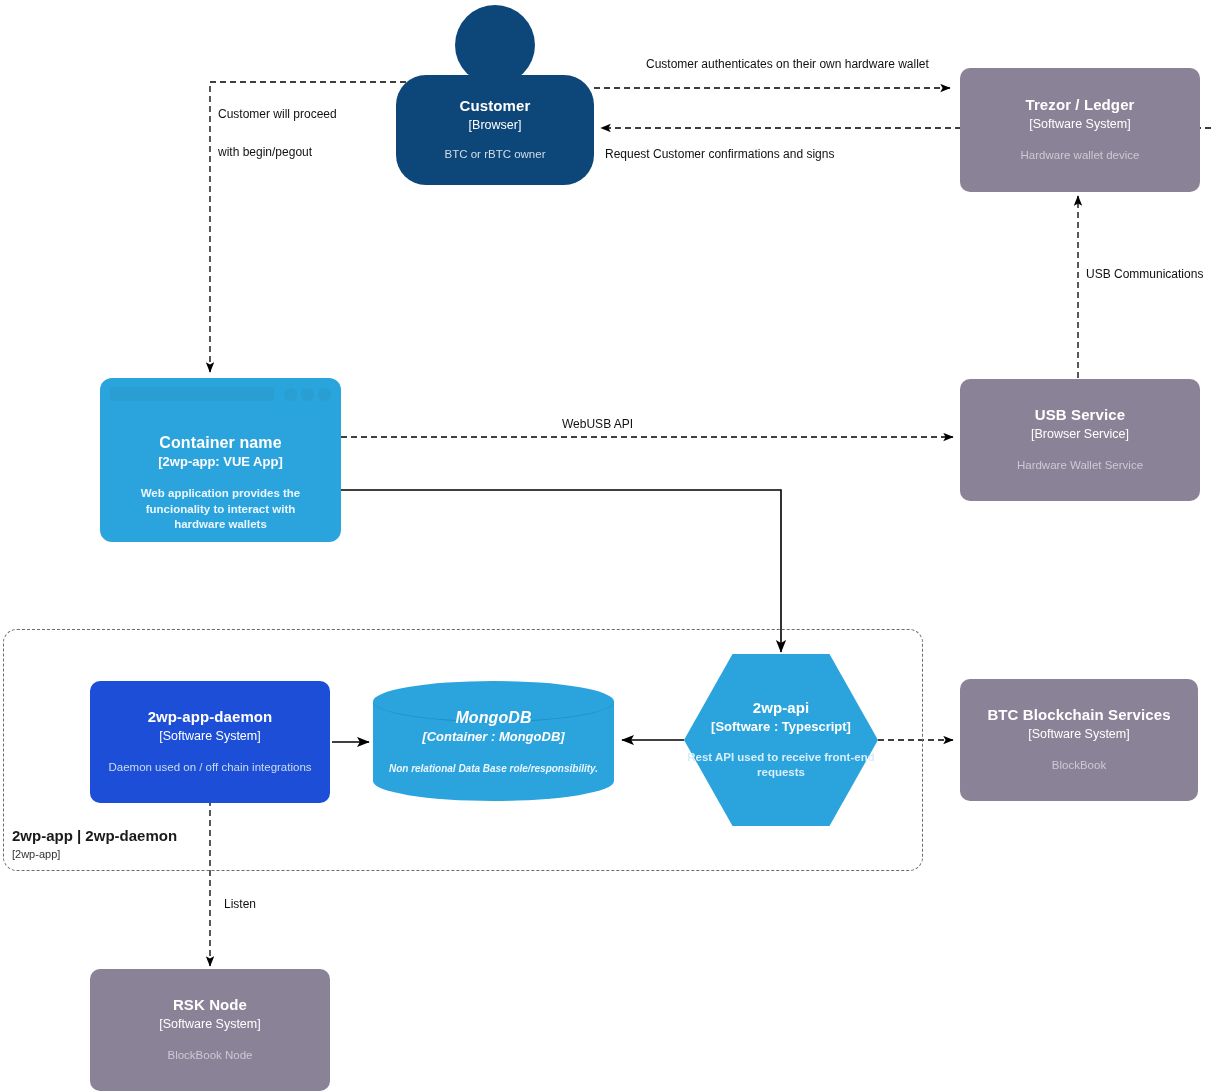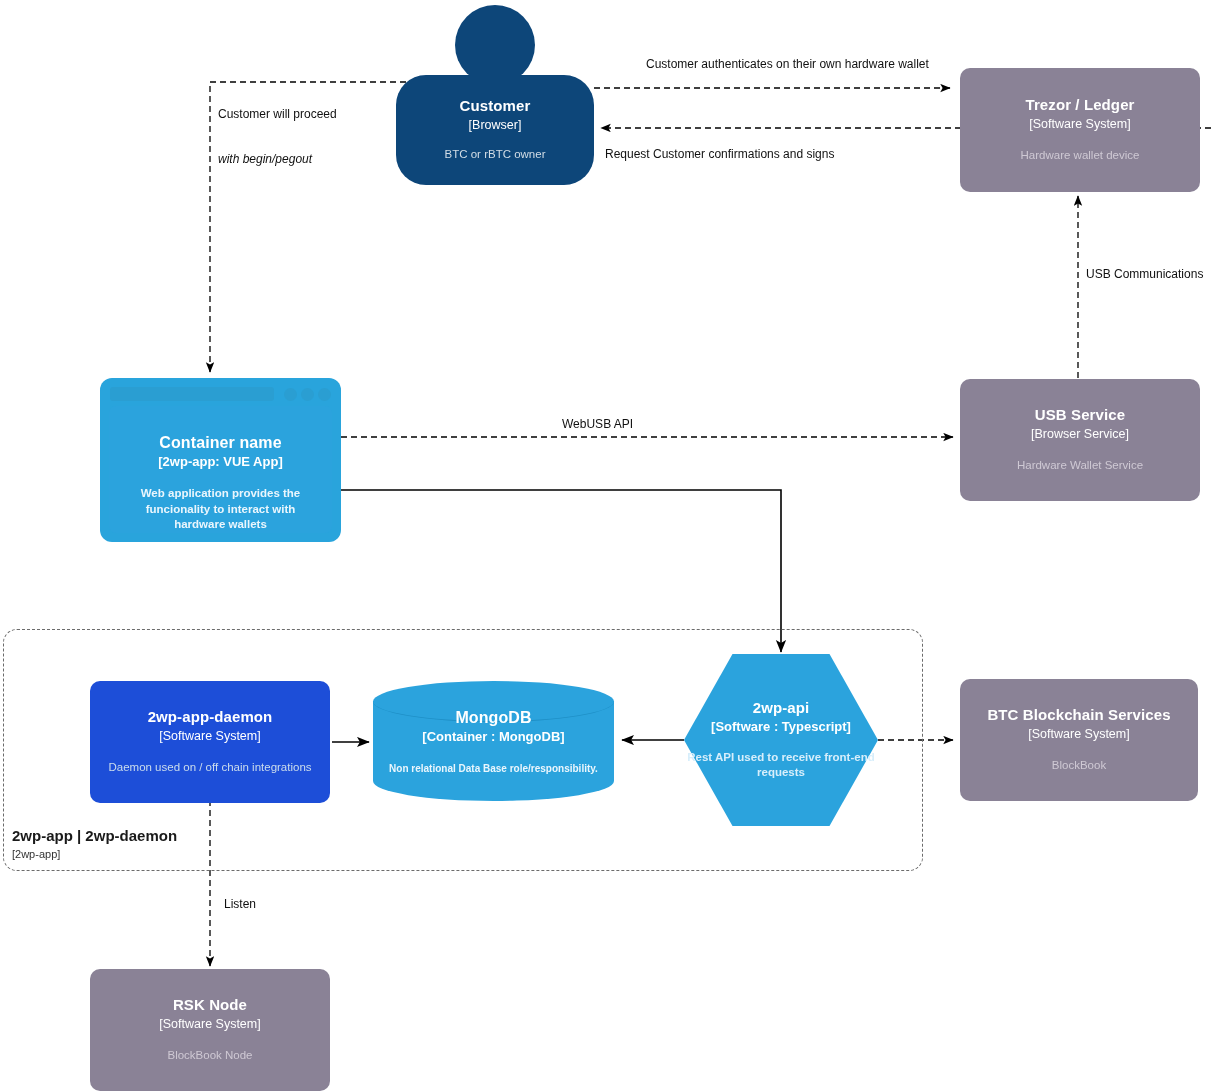--- a/index.html
+++ b/index.html
@@ -189,20 +189,21 @@
     left: 0;
     top: 22px;
     width: 100%;
     height: calc(100% - 42px);
     display: flex;
     flex-direction: column;
     align-items: center;
     justify-content: center;
     color: #fff;
     text-align: center;
+    font-style: italic;
   }
   .cyl-label .n-title { font-size: 16px; }
   .cyl-label .n-tech { font-size: 13px; font-weight: bold; }
   .cyl-label .n-desc {
     color: #eaf6fd;
     font-weight: bold;
     font-size: 10px;
     margin-top: 16px;
   }
 
@@ -381,21 +382,21 @@
       <div class="n-desc">Rest API used to receive front-end requests</div>
     </div>
   </div>
 
   <div class="edge-label" style="left:598px; top:57px;margin-left:48px;">Customer authenticates on their own hardware wallet</div>
 
   <div class="edge-label" style="left:605px; top:147px;">Request Customer confirmations and signs</div>
 
   <div class="edge-label" style="left:218px; top:107px;">Customer will proceed</div>
 
-  <div class="edge-label" style="left:218px; top:152px;font-style:italic;">with begin/pegout</div>
+  <div class="edge-label" style="left:218px; top:145px;">with begin/pegout</div>
 
   <div class="edge-label" style="left:1086px; top:267px;">USB Communications</div>
 
   <div class="edge-label" style="left:562px; top:417px;">WebUSB API</div>
 
   <div class="edge-label" style="left:224px; top:897px;">Listen</div>
 
 </div>
 
 </body></html>

